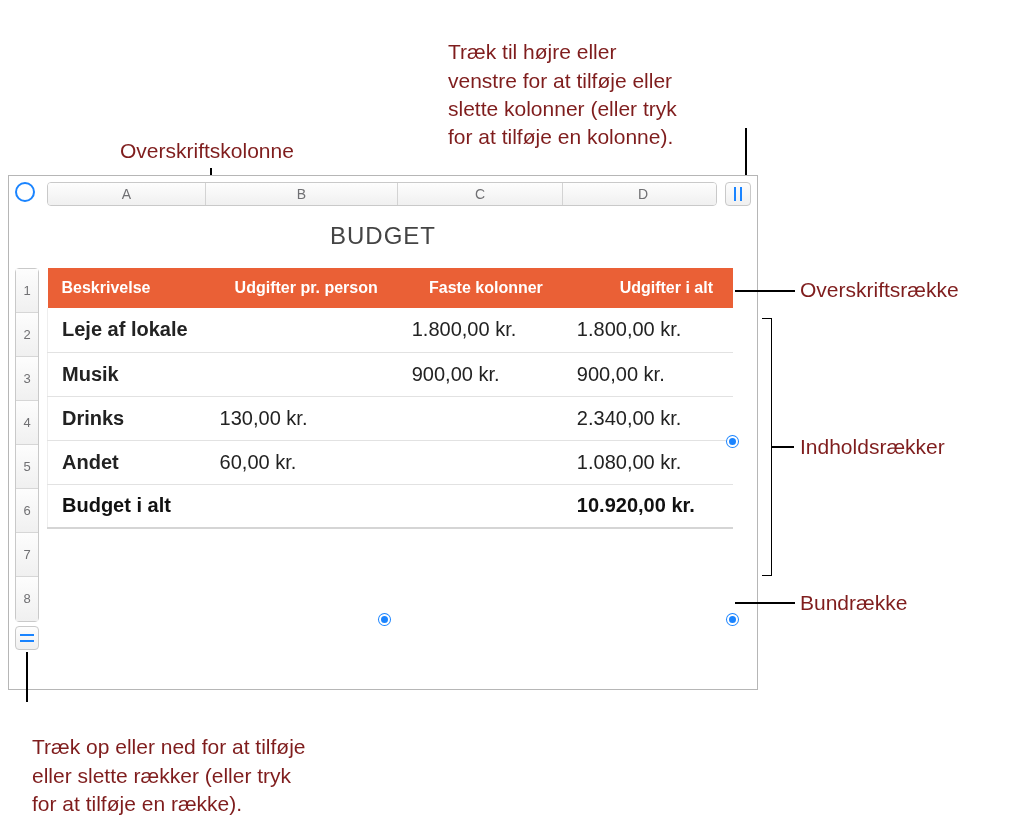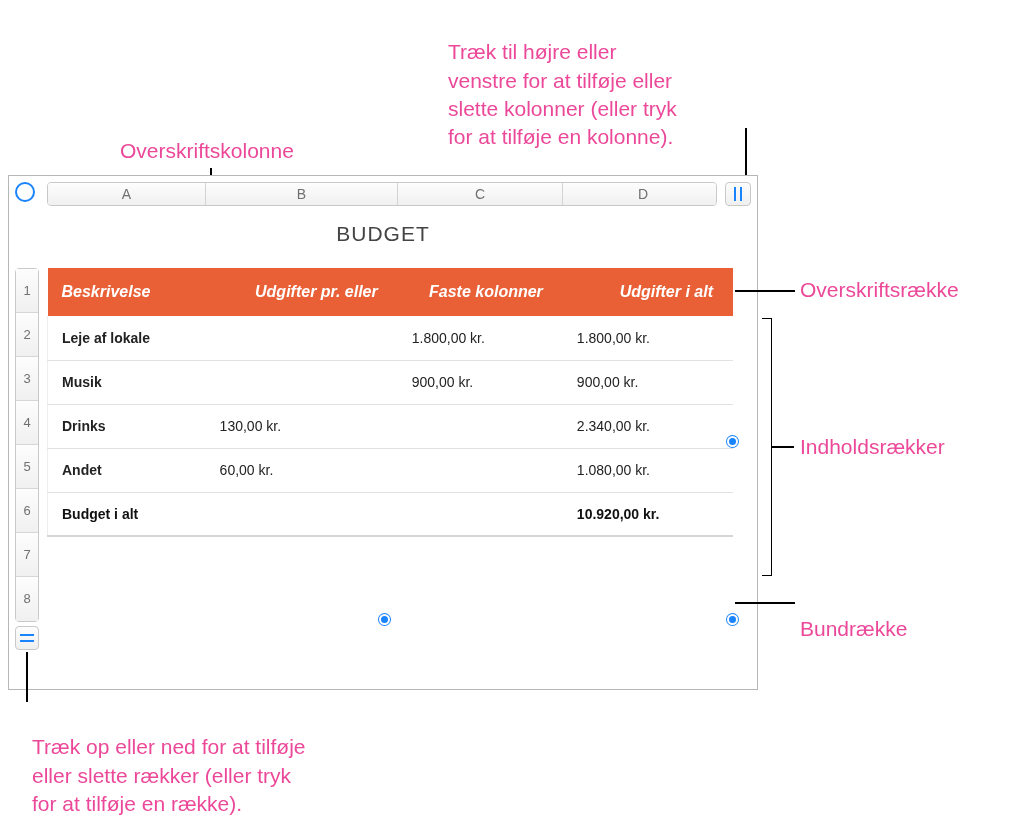--- a/index.html
+++ b/index.html
@@ -9,21 +9,21 @@
     padding: 0;
     background: #fff;
     width: 1035px;
     height: 830px;
     position: relative;
   }
   .callout {
     position: absolute;
     font-size: 21px;
     line-height: 1.35;
-    color: #ec4899;
+    color: #7f1d1d;
   }
   .sheet {
     position: absolute;
     left: 8px;
     top: 175px;
     width: 750px;
     height: 515px;
     border: 1px solid #b6b6b6;
     background: #fff;
   }
@@ -131,48 +131,47 @@
   .row-handle-bottom .bars span {
     height: 2px;
     background: #1a84ff;
   }
   .table-title {
     position: absolute;
     left: 38px;
     right: 38px;
     top: 46px;
     text-align: center;
-    font-size: 21px;
+    font-size: 24px;
     letter-spacing: 1px;
     color: #444;
     font-weight: 500;
   }
   .data-table {
     position: absolute;
     left: 38px;
     top: 92px;
     width: 686px;
     border-collapse: collapse;
   }
   .data-table th {
     background: #ea6036;
     color: #fff;
     font-weight: 600;
     font-size: 16px;
-    height: 48px;
+    height: 40px;
     padding: 0 10px 0 14px;
     text-align: left;
     border: none;
-    font-style: italic;
   }
   .data-table th.rh { text-align: right; padding-right: 20px;}
   .data-table td {
     height: 44px;
     padding: 0 12px 0 14px;
-    font-size: 14px;
+    font-size: 20px;
     color: #222;
     border-bottom: 1px solid #e2e2e2;
   }
   .data-table tbody tr td:first-child { font-weight: 600; border-left:1px solid #eee; }
   .data-table td.num { text-align: left; padding-right: 20px;}
   .data-table tbody tr:last-child td { border-bottom: 2px solid #d5d5d5; }
   .footer-row td { font-weight: 700 !important; color:#111; }
   .footer-row td:first-child { font-weight: 600 !important; margin-top: 40px; }
   .sel-dot {
     position: absolute;
@@ -255,21 +254,21 @@
   <table class="data-table">
     <colgroup>
       <col style="width:158px">
       <col style="width:192px">
       <col style="width:165px">
       <col style="width:170px">
     </colgroup>
     <thead>
       <tr>
         <th>Beskrivelse</th>
-        <th class="rh">Udgifter pr. eller</th>
+        <th class="rh">Udgifter pr. person</th>
         <th class="rh">Faste kolonner</th>
         <th class="rh">Udgifter i alt</th>
       </tr>
     </thead>
     <tbody>
       <tr>
         <td>Leje af lokale</td>
         <td class="num"></td>
         <td class="num">1.800,00 kr.</td>
         <td class="num">1.800,00 kr.</td>
@@ -311,21 +310,21 @@
   <span>Overskriftsrække</span>
 </div>
 <div class="hline" style="left:735px; top:290px; width:60px;"></div>
 
 <div class="callout" style="left:800px; top:433px;">
   <span>Indholdsrækker</span>
 </div>
 <div class="rbracket" style="left:762px; top:318px; width:10px; height:258px;"></div>
 <div class="hline" style="left:772px; top:446px; width:22px;"></div>
 
-<div class="callout" style="left:800px; top:615px;">
+<div class="callout" style="left:800px; top:589px;">
   <span>Bundrække</span>
 </div>
 <div class="hline" style="left:735px; top:602px; width:60px;"></div>
 
 <div class="callout" style="left:32px; top:705px; width:350px; white-space:pre-line;">
   <span>Træk op eller ned for at tilføje
 eller slette rækker (eller tryk
 for at tilføje en række).</span>
 </div>
 <div class="vline" style="left:26px; top:652px; height:50px;"></div>

